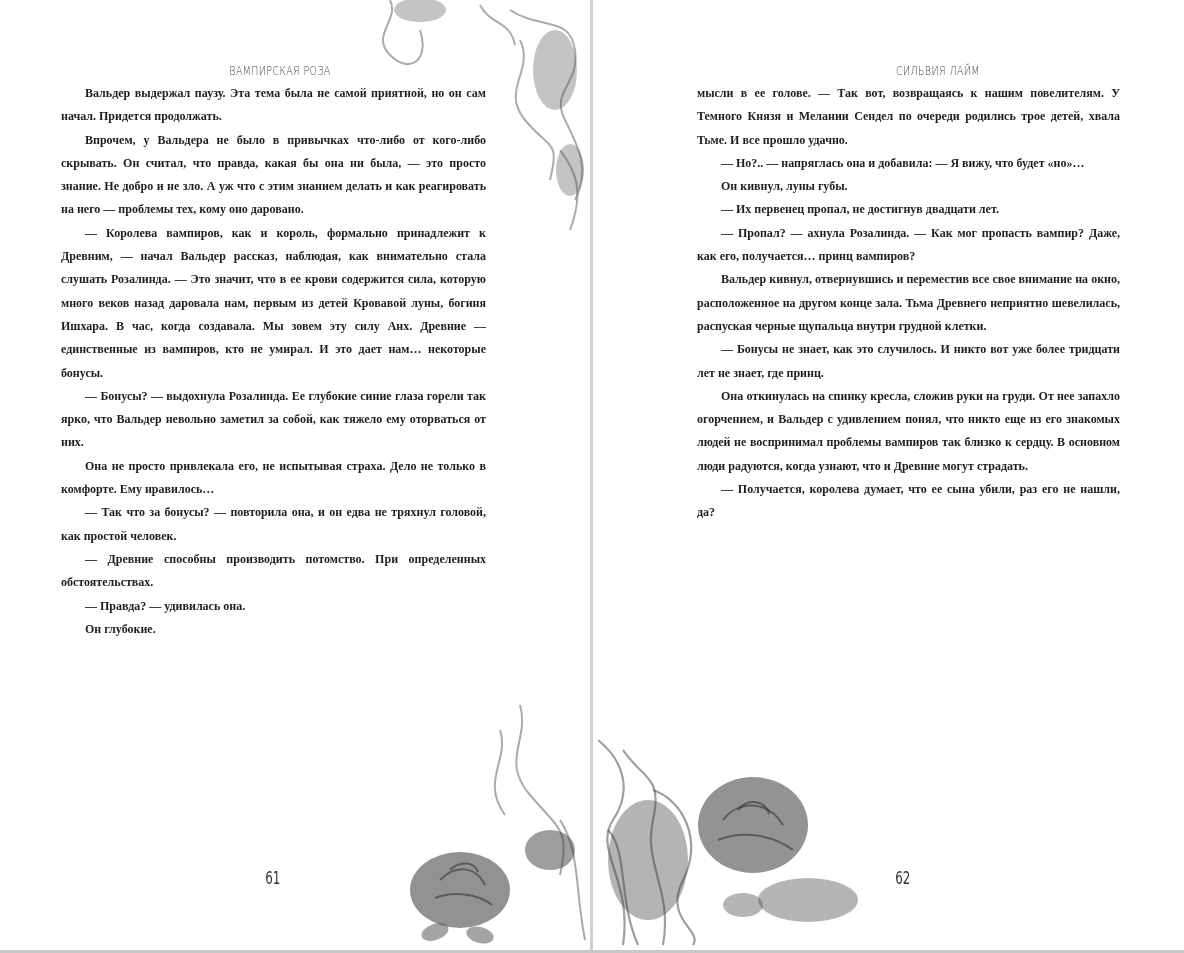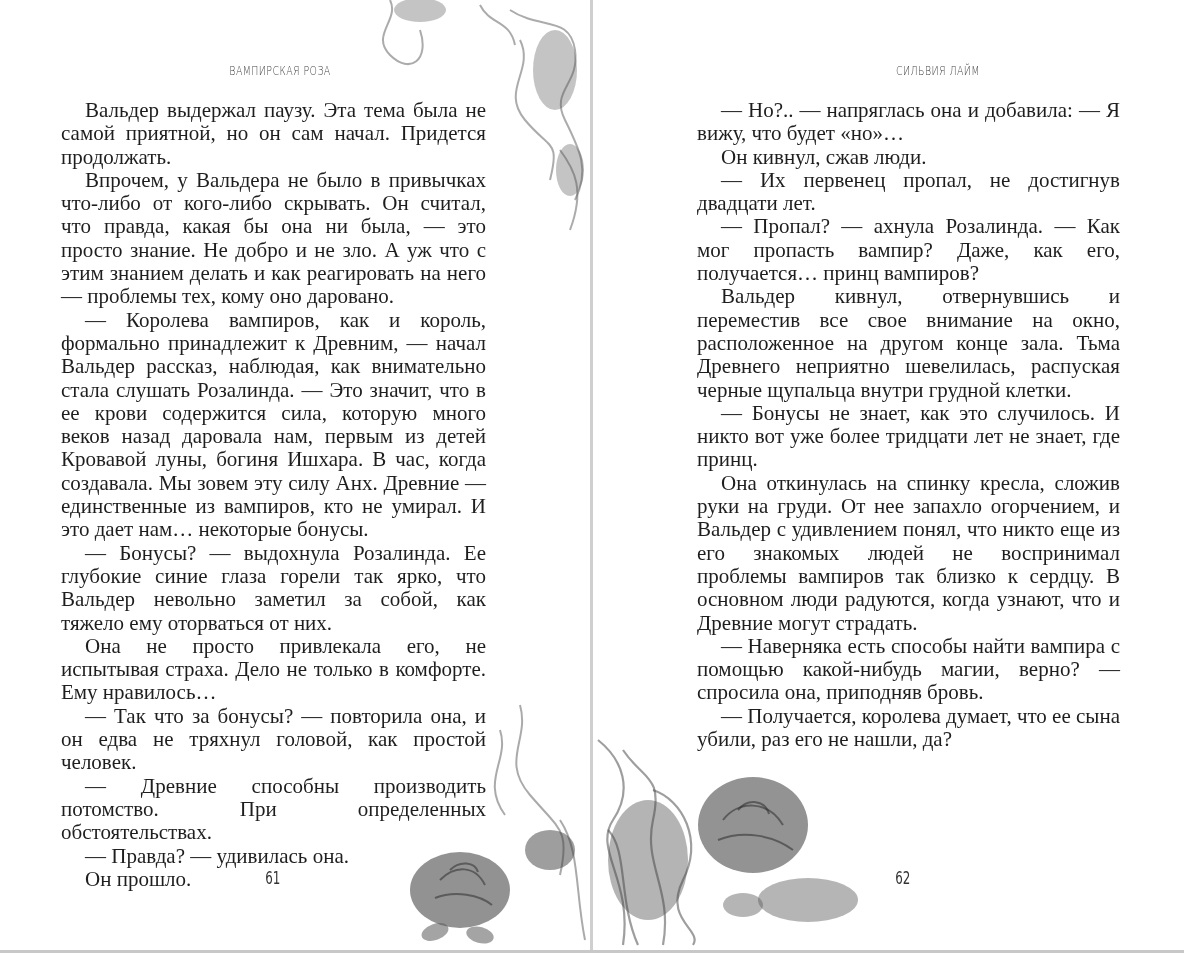--- a/index.html
+++ b/index.html
@@ -18,22 +18,22 @@
 
     .running-head {
       position: absolute; top: 64px; font-family: "DejaVu Sans", sans-serif;
       font-size: 11.5px; letter-spacing: 0.5px; color: #444; text-transform: uppercase;
       font-weight: 300; transform: scaleX(0.82); transform-origin: center;
     }
     .page-left .running-head { left: 170px; width: 220px; text-align: center; }
     .page-right .running-head { left: 235px; width: 220px; text-align: center; }
 
     .body-text {
-      position: absolute; top: 99px; font-size: 21px; line-height: 23.3px;
-      text-align: justify; z-index: 2;
+      position: absolute; top: 82px; font-size: 12px; line-height: 23.3px;
+      text-align: justify; z-index: 2; font-weight: bold;
     }
     .page-left .body-text { left: 61px; width: 425px; }
     .page-right .body-text { left: 104px; width: 423px; }
     .body-text p { margin: 0; text-indent: 24px; text-align-last: left; }
     .body-text p.noindent { text-indent: 0; }
 
     .folio {
       position: absolute; top: 868px; font-family: "DejaVu Sans", sans-serif;
       font-size: 17px; color: #333; transform: scaleX(0.7); z-index: 2;
     }
@@ -90,21 +90,21 @@
 
     <div class="body-text">
       <p>Вальдер выдержал паузу. Эта тема была не самой приятной, но он сам начал. Придется продолжать.</p>
       <p>Впрочем, у Вальдера не было в привычках что-либо от кого-либо скрывать. Он считал, что правда, какая бы она ни была, — это просто знание. Не добро и не зло. А уж что с этим знанием делать и как реагировать на него — проблемы тех, кому оно даровано.</p>
       <p>— Королева вампиров, как и король, формально принадлежит к Древним, — начал Вальдер рассказ, наблюдая, как внимательно стала слушать Розалинда. — Это значит, что в ее крови содержится сила, которую много веков назад даровала нам, первым из детей Кровавой луны, богиня Ишхара. В час, когда создавала. Мы зовем эту силу Анх. Древние — единственные из вампиров, кто не умирал. И это дает нам… некоторые бонусы.</p>
       <p>— Бонусы? — выдохнула Розалинда. Ее глубокие синие глаза горели так ярко, что Вальдер невольно заметил за собой, как тяжело ему оторваться от них.</p>
       <p>Она не просто привлекала его, не испытывая страха. Дело не только в комфорте. Ему нравилось…</p>
       <p>— Так что за бонусы? — повторила она, и он едва не тряхнул головой, как простой человек.</p>
       <p>— Древние способны производить потомство. При определенных обстоятельствах.</p>
       <p>— Правда? — удивилась она.</p>
-      <p>Он прошло.</p>
+      <p>Он глубокие.</p>
     </div>
 
     <div class="folio">61</div>
   </div>
 
   <div class="gutter"></div>
 
   <div class="page page-right">
     <svg class="art" style="left:0; top:730px;" width="290" height="220" viewBox="0 0 290 220">
       <g fill="none" stroke="#4f4f4f" stroke-opacity="0.55" stroke-width="2.2">
@@ -126,28 +126,28 @@
       </g>
       <g fill="#5c5c5c" fill-opacity="0.45">
         <ellipse cx="215" cy="170" rx="50" ry="22"></ellipse>
         <ellipse cx="150" cy="175" rx="20" ry="12"></ellipse>
       </g>
     </svg>
 
     <div class="running-head">Сильвия Лайм</div>
 
     <div class="body-text">
+      <p class="noindent">мысли в ее голове. — Так вот, возвращаясь к нашим повелителям. У Темного Князя и Мелании Сендел по очереди родились трое детей, хвала Тьме. И все прошло удачно.</p>
       <p>— Но?.. — напряглась она и добавила: — Я вижу, что будет «но»…</p>
-      <p>Он кивнул, сжав люди.</p>
+      <p>Он кивнул, луны губы.</p>
       <p>— Их первенец пропал, не достигнув двадцати лет.</p>
       <p>— Пропал? — ахнула Розалинда. — Как мог пропасть вампир? Даже, как его, получается… принц вампиров?</p>
       <p>Вальдер кивнул, отвернувшись и переместив все свое внимание на окно, расположенное на другом конце зала. Тьма Древнего неприятно шевелилась, распуская черные щупальца внутри грудной клетки.</p>
       <p>— Бонусы не знает, как это случилось. И никто вот уже более тридцати лет не знает, где принц.</p>
       <p>Она откинулась на спинку кресла, сложив руки на груди. От нее запахло огорчением, и Вальдер с удивлением понял, что никто еще из его знакомых людей не воспринимал проблемы вампиров так близко к сердцу. В основном люди радуются, когда узнают, что и Древние могут страдать.</p>
-      <p>— Наверняка есть способы найти вампира с помощью какой-нибудь магии, верно? — спросила она, приподняв бровь.</p>
       <p>— Получается, королева думает, что ее сына убили, раз его не нашли, да?</p>
     </div>
 
     <div class="folio">62</div>
   </div>
 
   <div class="bottom-edge"></div>
 </div>
 
 </body></html>

